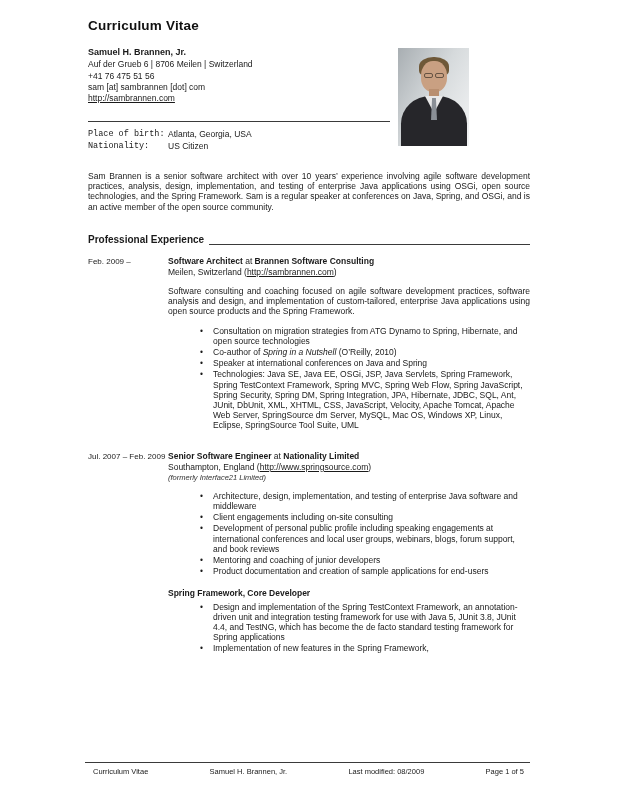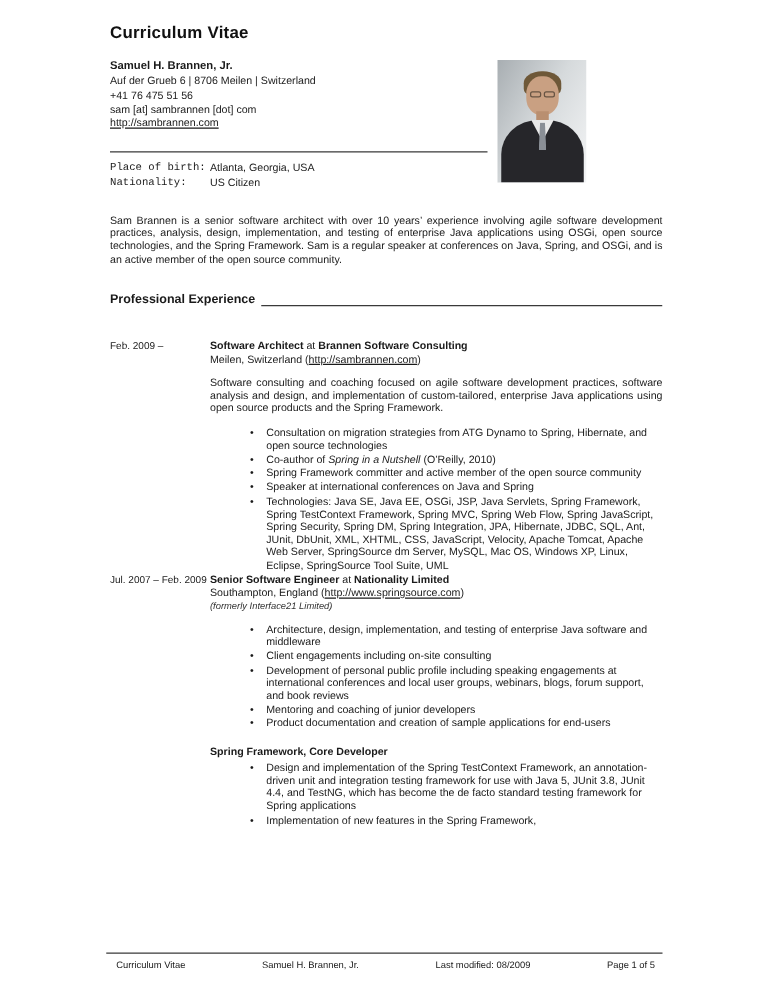--- a/index.html
+++ b/index.html
@@ -28,22 +28,22 @@
   .personal { margin-top:7px; }
   .personal .row { display:flex; margin-bottom:2px; }
   .personal .lbl { width:80px; flex:none;font-family:Liberation Mono, monospace; }
 
   .section-heading { display:flex; align-items:flex-end; margin-top:22px; }
   .sec-title { font-weight:bold; font-size:10px; white-space:nowrap; }
   .sec-rule { flex:1; border-bottom:1px solid #3a3a3a; margin-left:5px; margin-bottom:1px; }
 
   .para { margin-top:20px; text-align:justify; }
 
-  .entry { display:flex; margin-top:25px; }
-  .entry + .entry { margin-top:0; }
+  .entry { display:flex; margin-top:10px; }
+  .entry + .entry { margin-top:19px; }
   .entry-date { width:80px; flex:none; font-size:8px; white-space:nowrap; padding-top:1px; }
   .entry-body { flex:1; min-width:0; }
   .job-title { font-weight:bold; }
   .job-title .at { font-weight:normal; }
   .job-loc { margin-top:1px; }
   .formerly { font-style:italic; font-size:7.5px; color:#333; margin-top:1px; }
   .job-desc { margin-top:9px; text-align:justify; }
 
   ul.bullets { list-style:none; margin-top:9px; }
   ul.bullets.tight { margin-top:3px; }
@@ -114,21 +114,20 @@
       <div class="job-title">
         <span>Software Architect</span><span class="at"> at </span><span>Brannen Software Consulting</span>
       </div>
       <div class="job-loc">
         <span>Meilen, Switzerland (</span><a class="doc-link">http://sambrannen.com</a><span>)</span>
       </div>
       <p class="job-desc">Software consulting and coaching focused on agile software development practices, software analysis and design, and implementation of custom-tailored, enterprise Java applications using open source products and the Spring Framework.</p>
       <ul class="bullets">
         <li>Consultation on migration strategies from ATG Dynamo to Spring, Hibernate, and open source technologies</li>
         <li><span>Co-author of </span><span class="it">Spring in a Nutshell</span><span> (O’Reilly, 2010)</span></li>
-        <li>Spring Framework committer and active member of the open source community</li>
         <li>Speaker at international conferences on Java and Spring</li>
         <li>Technologies: Java SE, Java EE, OSGi, JSP, Java Servlets, Spring Framework, Spring TestContext Framework, Spring MVC, Spring Web Flow, Spring JavaScript, Spring Security, Spring DM, Spring Integration, JPA, Hibernate, JDBC, SQL, Ant, JUnit, DbUnit, XML, XHTML, CSS, JavaScript, Velocity, Apache Tomcat, Apache Web Server, SpringSource dm Server, MySQL, Mac OS, Windows XP, Linux, Eclipse, SpringSource Tool Suite, UML</li>
       </ul>
     </div>
   </div>
 
   <div class="entry">
     <div class="entry-date">Jul. 2007 – Feb. 2009</div>
     <div class="entry-body">
       <div class="job-title">

